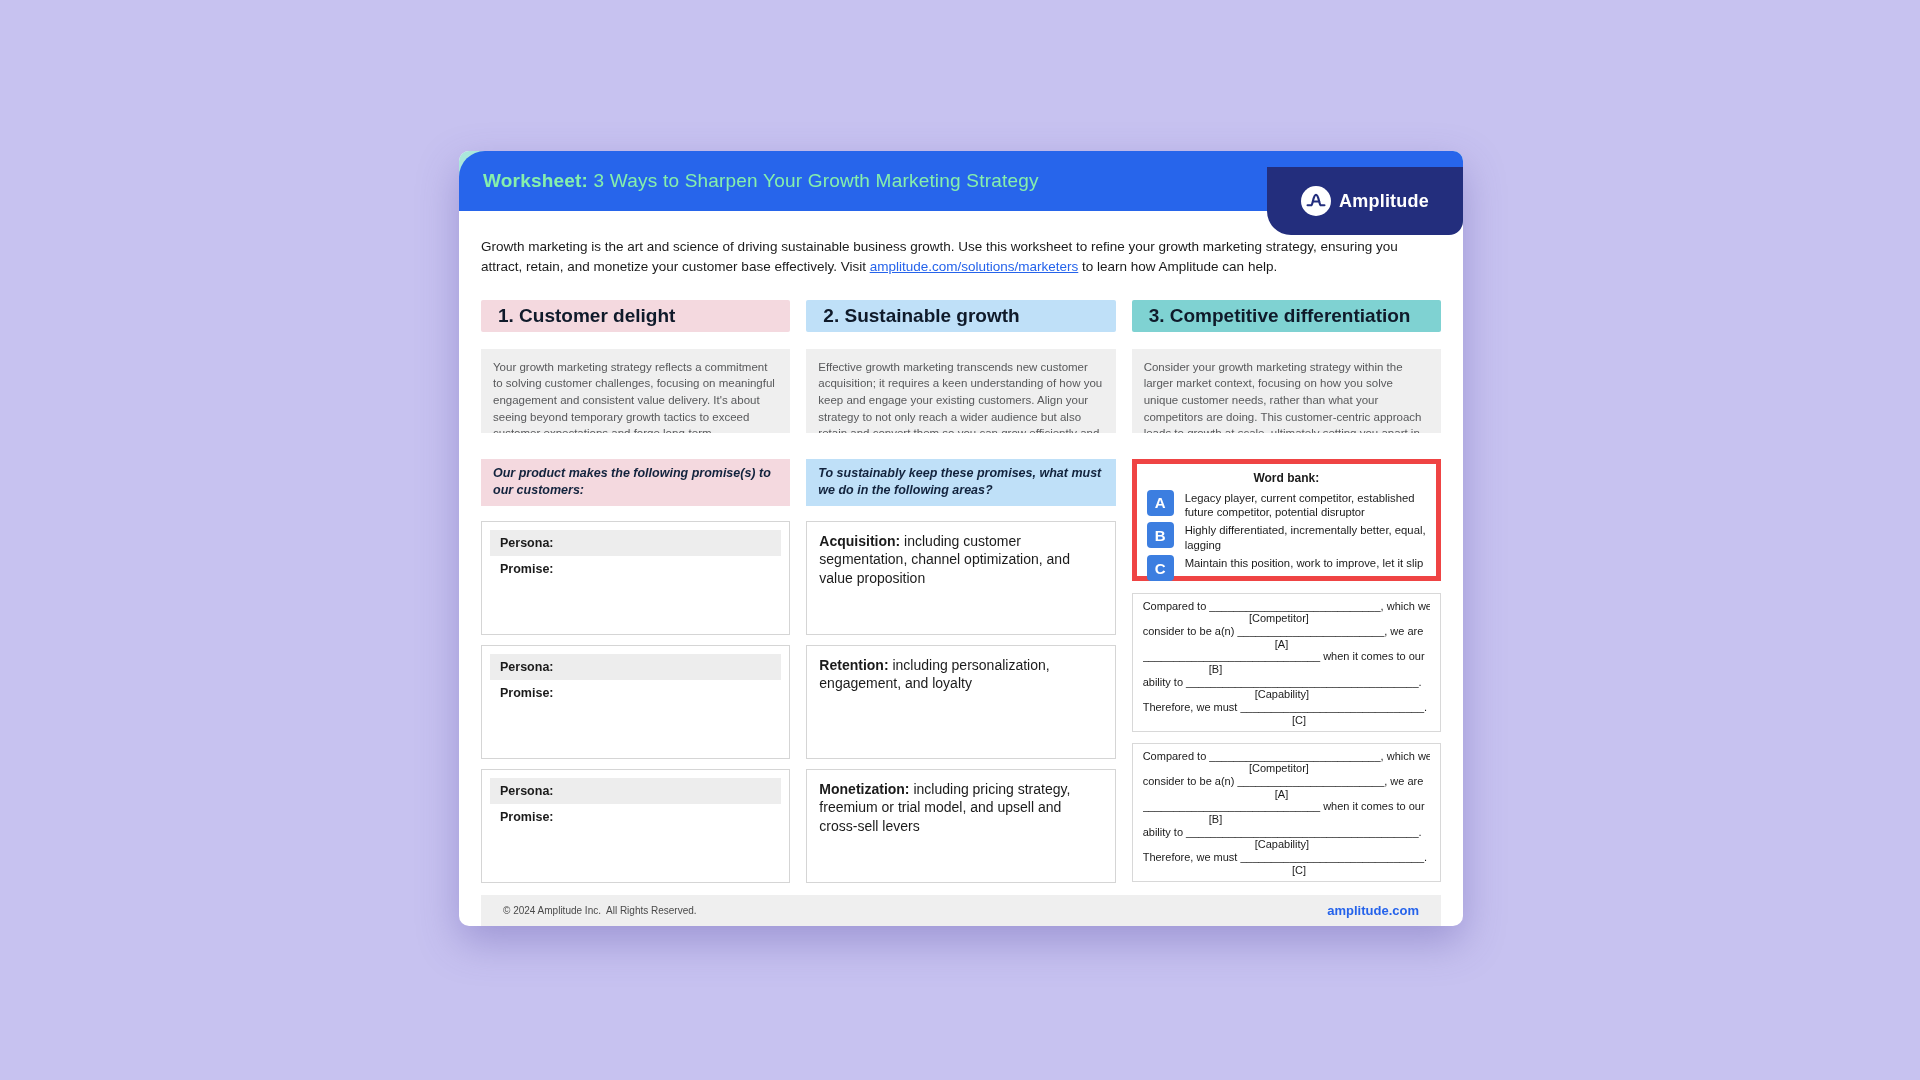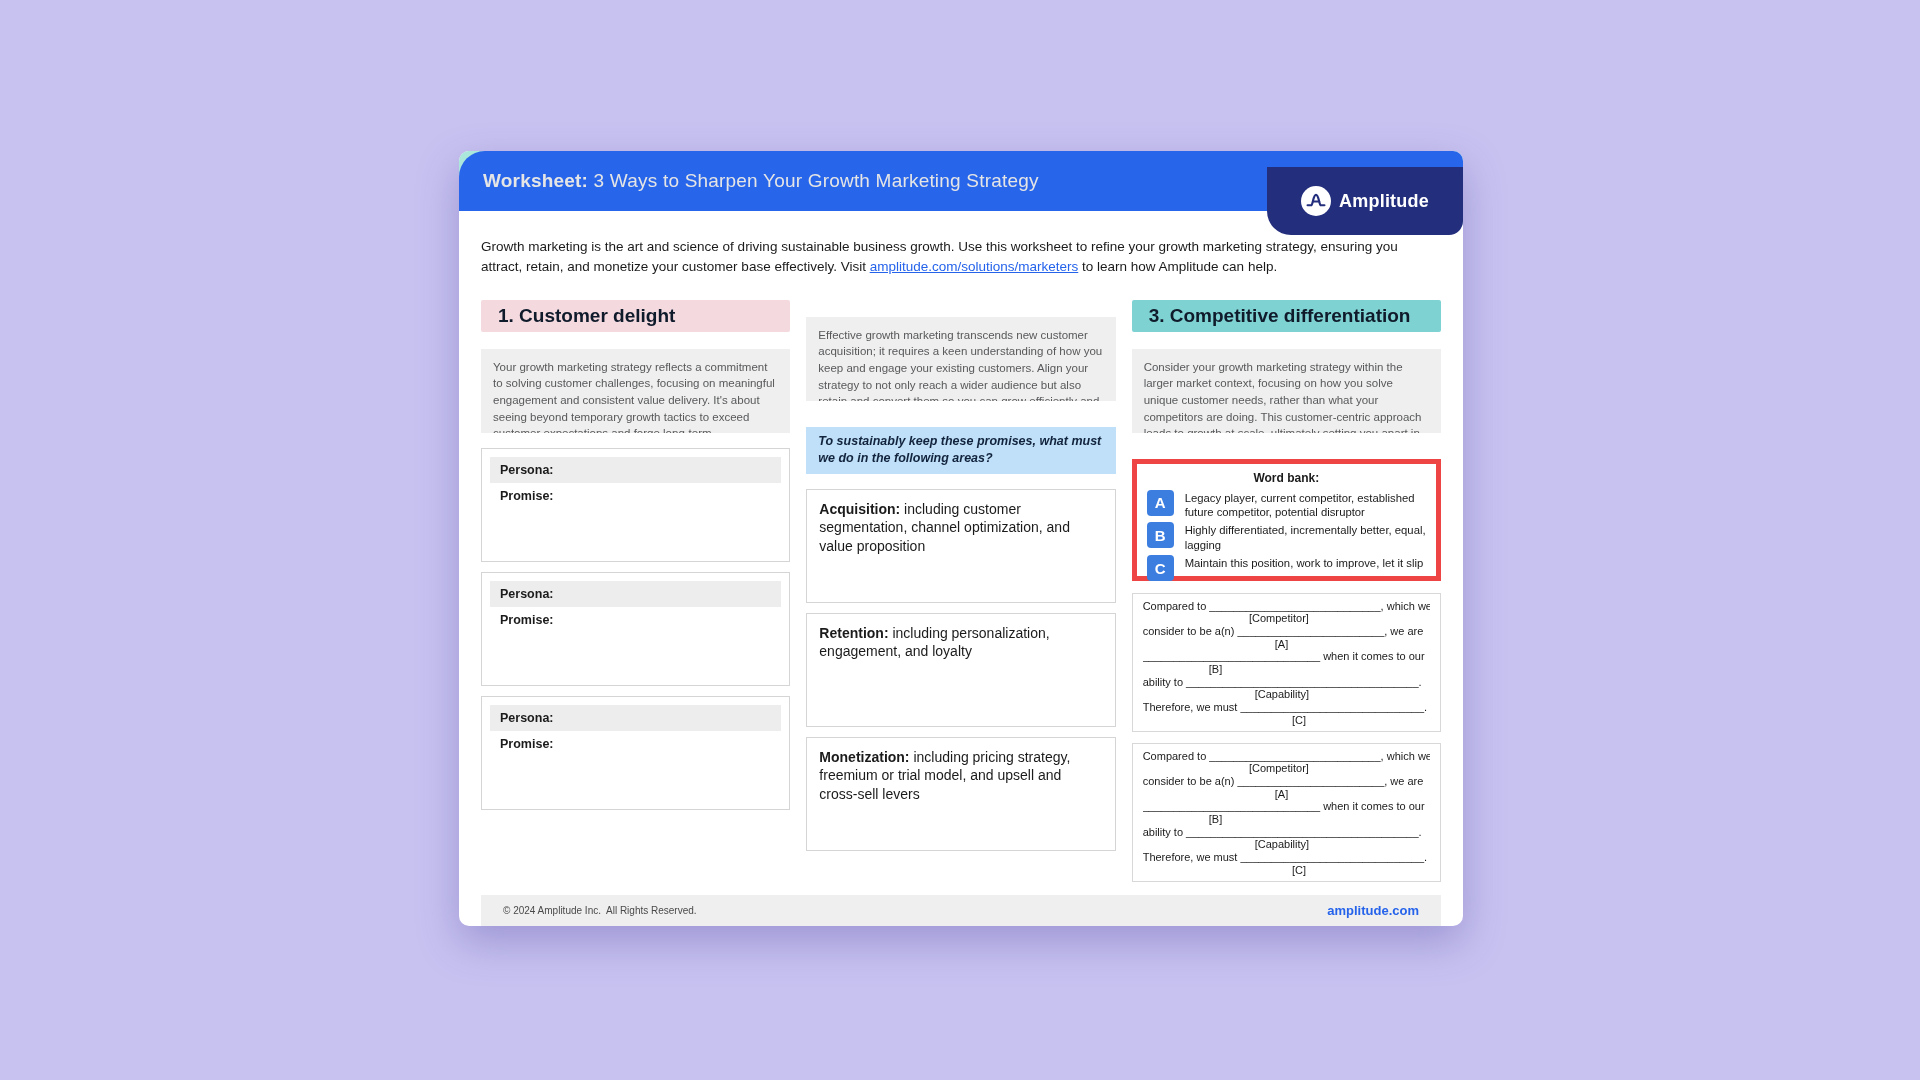--- a/index.html
+++ b/index.html
@@ -30,21 +30,21 @@
     z-index: 5;
   }
   .hdr-bluebar {
     position: absolute; inset: 0;
     background: #2765EB;
     border-top-left-radius: 26px;
     display: flex;
     align-items: center;
     padding-left: 24px;
   }
-  .hdr-title { color: #e5e5e5; font-size: 19px; letter-spacing: .2px; }
+  .hdr-title { color: #86efac; font-size: 19px; letter-spacing: .2px; }
   .hdr-title b { font-weight: 700; }
   .hdr-mint-patch {
     position: absolute; right: 0; top: 46px;
     width: 26px; height: 26px;
     background: #ABE7DB; z-index: 2;
   }
   .brand-badge {
     position: absolute; right: 0; top: 16px;
     width: 196px; height: 68px;
     background: #232E7D;
@@ -174,36 +174,38 @@
 
   <div class="bodywrap">
 
     <div class="intro"><span>Growth marketing is the art and science of driving sustainable business growth. Use this worksheet to refine your growth marketing strategy, ensuring you attract, retain, and monetize your customer base effectively. Visit </span><a>amplitude.com/solutions/marketers</a><span> to learn how Amplitude can help.</span></div>
 
     <div class="cols">
 
       <div class="col">
         <div class="col-band band-pink">1. Customer delight</div>
         <div class="col-desc">Your growth marketing strategy reflects a commitment to solving customer challenges, focusing on meaningful engagement and consistent value delivery. It's about seeing beyond temporary growth tactics to exceed customer expectations and forge long-term relationships.</div>
+        <div class="prompt band-pink">Our product makes the following promise(s) to our customers:</div>
 
         <div class="pbox first">
           <div class="pbox-personabar">Persona:</div>
           <div class="pbox-promise">Promise:</div>
         </div>
         <div class="pbox">
           <div class="pbox-personabar">Persona:</div>
           <div class="pbox-promise">Promise:</div>
         </div>
         <div class="pbox">
           <div class="pbox-personabar">Persona:</div>
           <div class="pbox-promise">Promise:</div>
         </div>
       </div>
 
       <div class="col">
+        <div class="col-band band-blue">2. Sustainable growth</div>
         <div class="col-desc">Effective growth marketing transcends new customer acquisition; it requires a keen understanding of how you keep and engage your existing customers. Align your strategy to not only reach a wider audience but also retain and convert them so you can grow efficiently and sustainably.</div>
         <div class="prompt band-blue">To sustainably keep these promises, what must we do in the following areas?</div>
 
         <div class="gbox first"><b>Acquisition:</b><span> including customer segmentation, channel optimization, and value proposition</span></div>
         <div class="gbox"><b>Retention:</b><span> including personalization, engagement, and loyalty</span></div>
         <div class="gbox"><b>Monetization:</b><span> including pricing strategy, freemium or trial model, and upsell and cross-sell levers</span></div>
       </div>
 
       <div class="col">
         <div class="col-band band-teal">3. Competitive differentiation</div>

